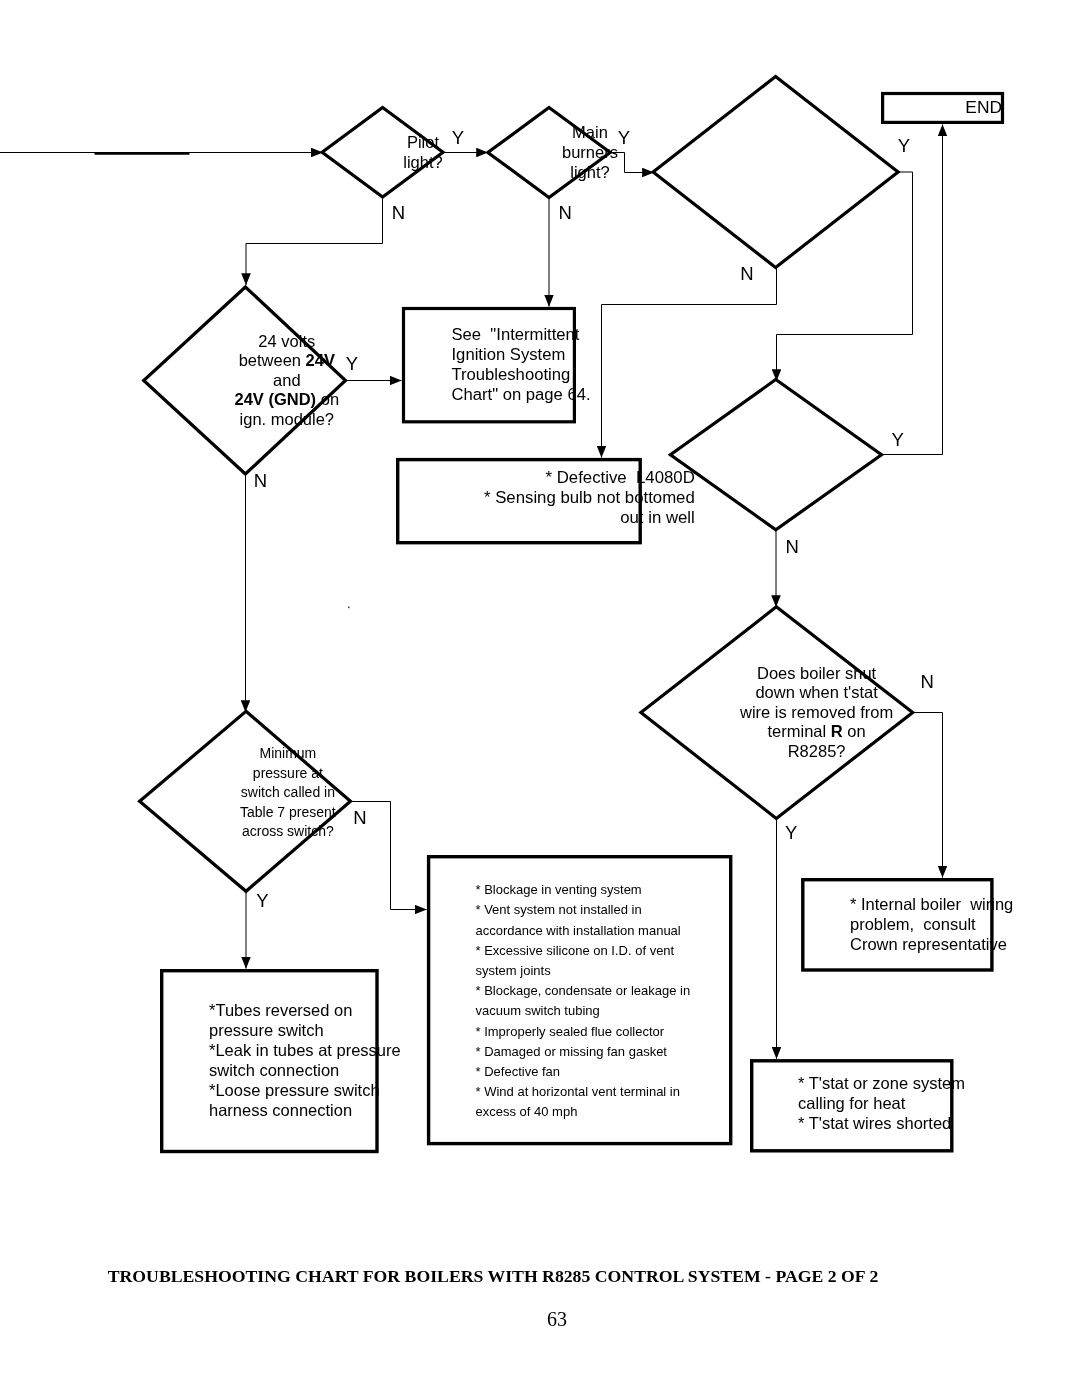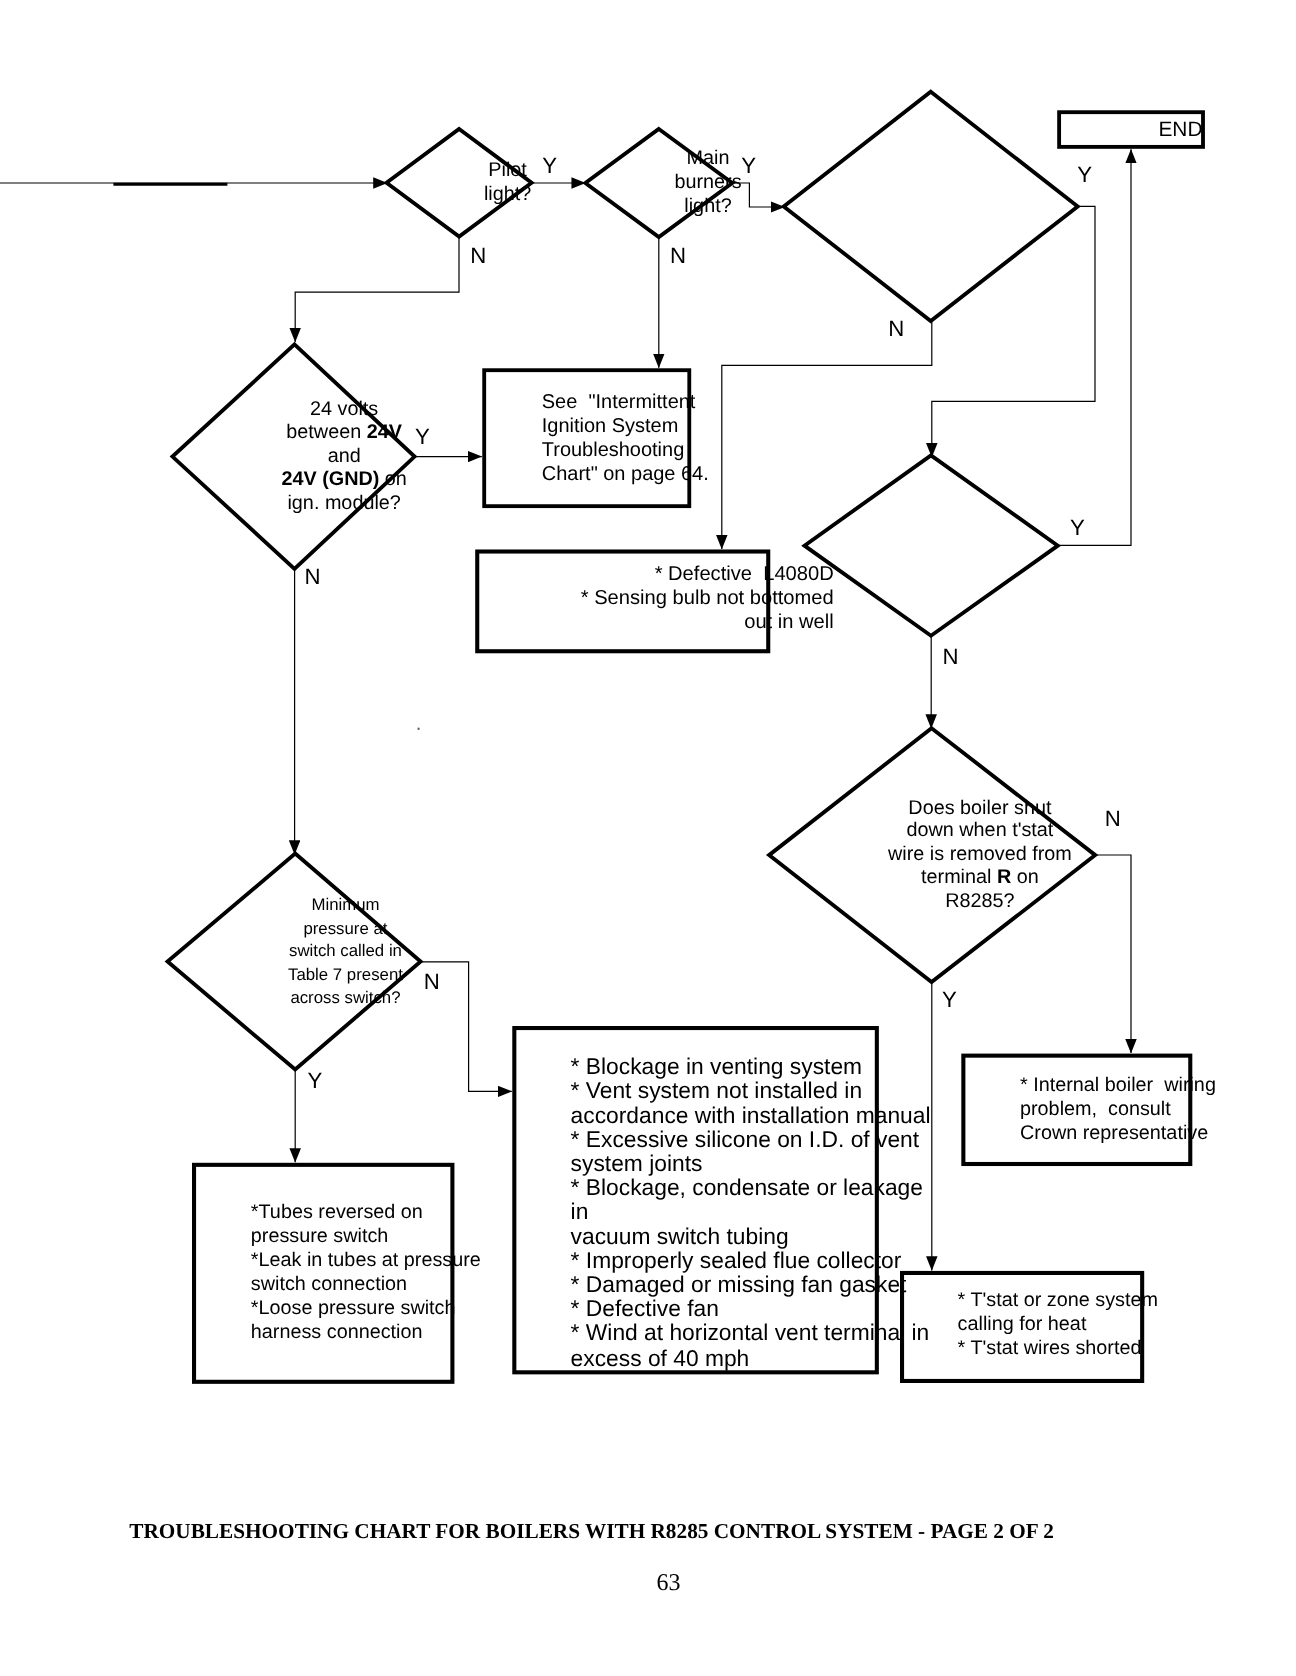--- a/index.html
+++ b/index.html
@@ -81,21 +81,21 @@
 pressure at
 switch called in
 Table 7 present
 across switch?</div>
   <div class="nd lft" style="left:169px;top:1000px;width:215px;">*Tubes reversed on
 pressure switch
 *Leak in tubes at pressure
 switch connection
 *Loose pressure switch
 harness connection</div>
-  <div class="nd lft" style="left:435.5px;top:880.2px;width:310px;font-size:19px;line-height:20.2px;">* Blockage in venting system
+  <div class="nd lft" style="left:435.5px;top:880.2px;width:310px;font-size:13px;line-height:20.2px;">* Blockage in venting system
 * Vent system not installed in
 accordance with installation manual
 * Excessive silicone on I.D. of vent
 system joints
 * Blockage, condensate or leakage in
 vacuum switch tubing
 * Improperly sealed flue collector
 * Damaged or missing fan gasket
 * Defective fan
 * Wind at horizontal vent terminal in

